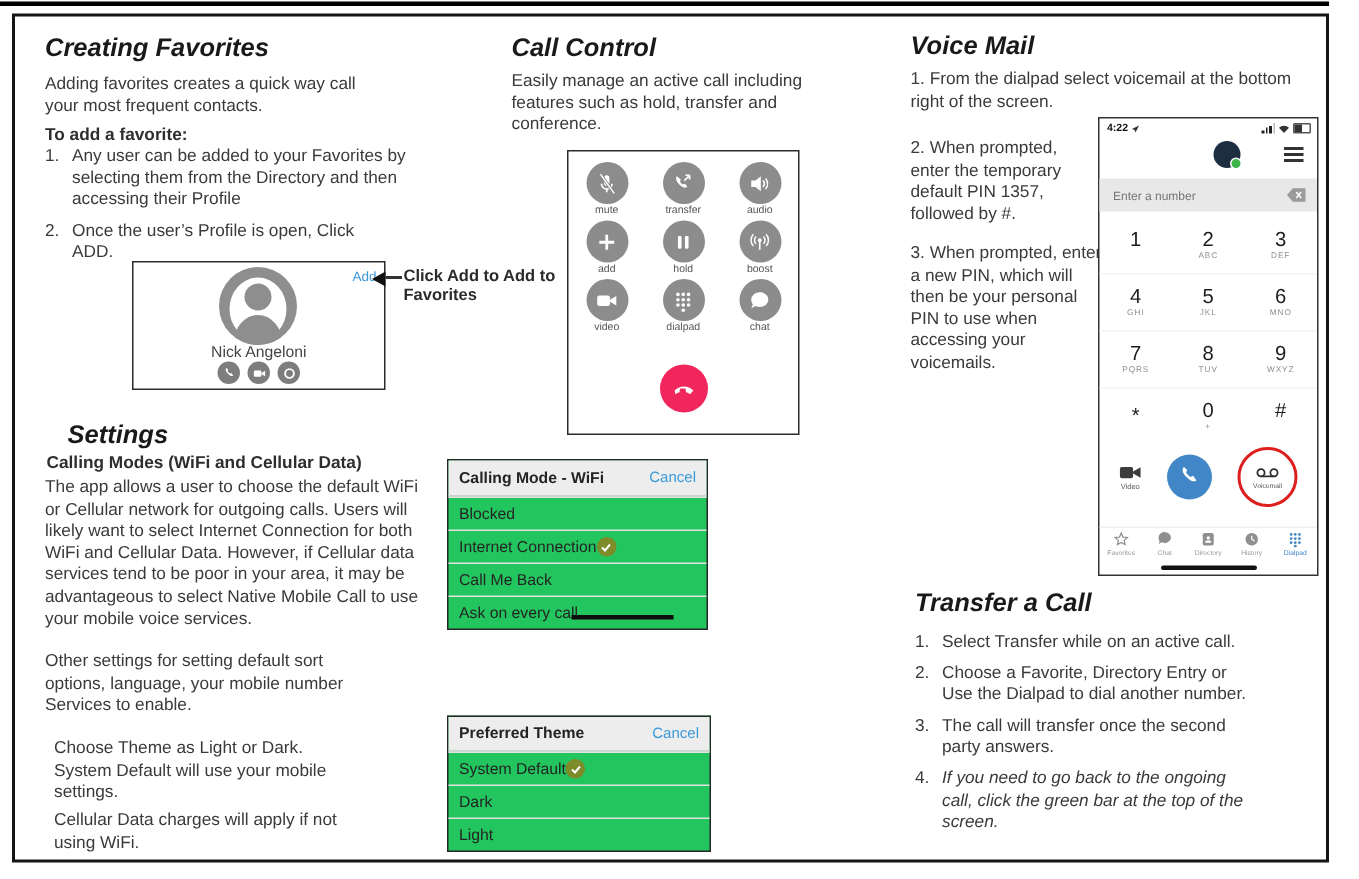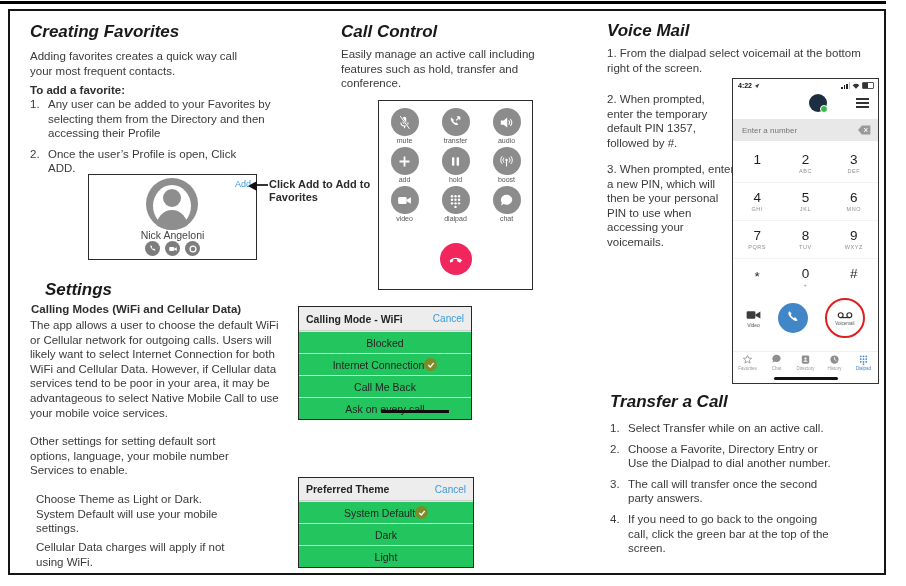--- a/index.html
+++ b/index.html
@@ -35,21 +35,21 @@
   .disc svg{width:17px;height:17px;}
   .clabel{font-size:7px;color:#555;margin-top:1px;}
   .endcall{position:absolute;left:50%;top:142px;transform:translateX(-50%);width:32px;height:32px;border-radius:50%;
            background:#f0265c;display:flex;align-items:center;justify-content:center;}
   .endcall svg{width:20px;height:20px;}
   
   .dlg{position:absolute;background:#22c55e;border:1.5px solid #262626;font-size:10.5px;color:#242424;}
   .dtitle{height:23px;background:#ededed;display:flex;justify-content:space-between;align-items:center;
           padding:0 7px;font-weight:bold;border-bottom:1px solid #cfcfcf;}
   .cancel{color:#3a9ad9;font-weight:normal;font-size:10px;}
-  .drow{height:21px;display:flex;align-items:center;justify-content:center;padding:0 7px;border-top:1px solid #e3e3e3;position:relative;}
+  .drow{height:21px;display:flex;align-items:center;justify-content:flex-start;padding:0 7px;border-top:1px solid #e3e3e3;position:relative;}
   .drow:first-of-type{border-top:none;}
   .check{width:13px;height:13px;border-radius:50%;background:#7d8b28;display:flex;align-items:center;justify-content:center;}
   .check svg{width:8px;height:8px;}
   .redact{position:absolute;left:82px;bottom:6px;width:68px;height:3px;background:#0d0d0d;}
   
   .phone{position:absolute;left:732px;top:78px;width:145px;height:304px;border:1.5px solid #333;background:#fff;font-family:"Liberation Sans",sans-serif;}
   .pstatus{position:absolute;left:5px;right:4px;top:2px;height:9px;display:flex;justify-content:space-between;align-items:center;}
   .ptime{font-size:7px;font-weight:bold;color:#111;display:flex;align-items:center;gap:2px;}
   .sicons{display:flex;align-items:center;gap:2px;}
   .pavatar{position:absolute;left:76px;top:15px;width:18px;height:18px;border-radius:50%;background:#1c2e40;}
@@ -459,16 +459,16 @@
     <div class="nstep">
       <span class="nnum">2.</span>
       <span class="ntext" style="max-width:205px;">Choose a Favorite, Directory Entry or Use the Dialpad to dial another number.</span>
     </div>
     <div class="nstep">
       <span class="nnum">3.</span>
       <span class="ntext" style="max-width:205px;">The call will transfer once the second party answers.</span>
     </div>
     <div class="nstep">
       <span class="nnum">4.</span>
-      <span class="ntext" style="max-width:210px;">If you need to go back to the ongoing call, click the green bar at the top of the screen.</span>
+      <span class="ntext" style="max-width:210px;font-style:italic;">If you need to go back to the ongoing call, click the green bar at the top of the screen.</span>
     </div>
   </div>
 </div>
 
 </body></html>

